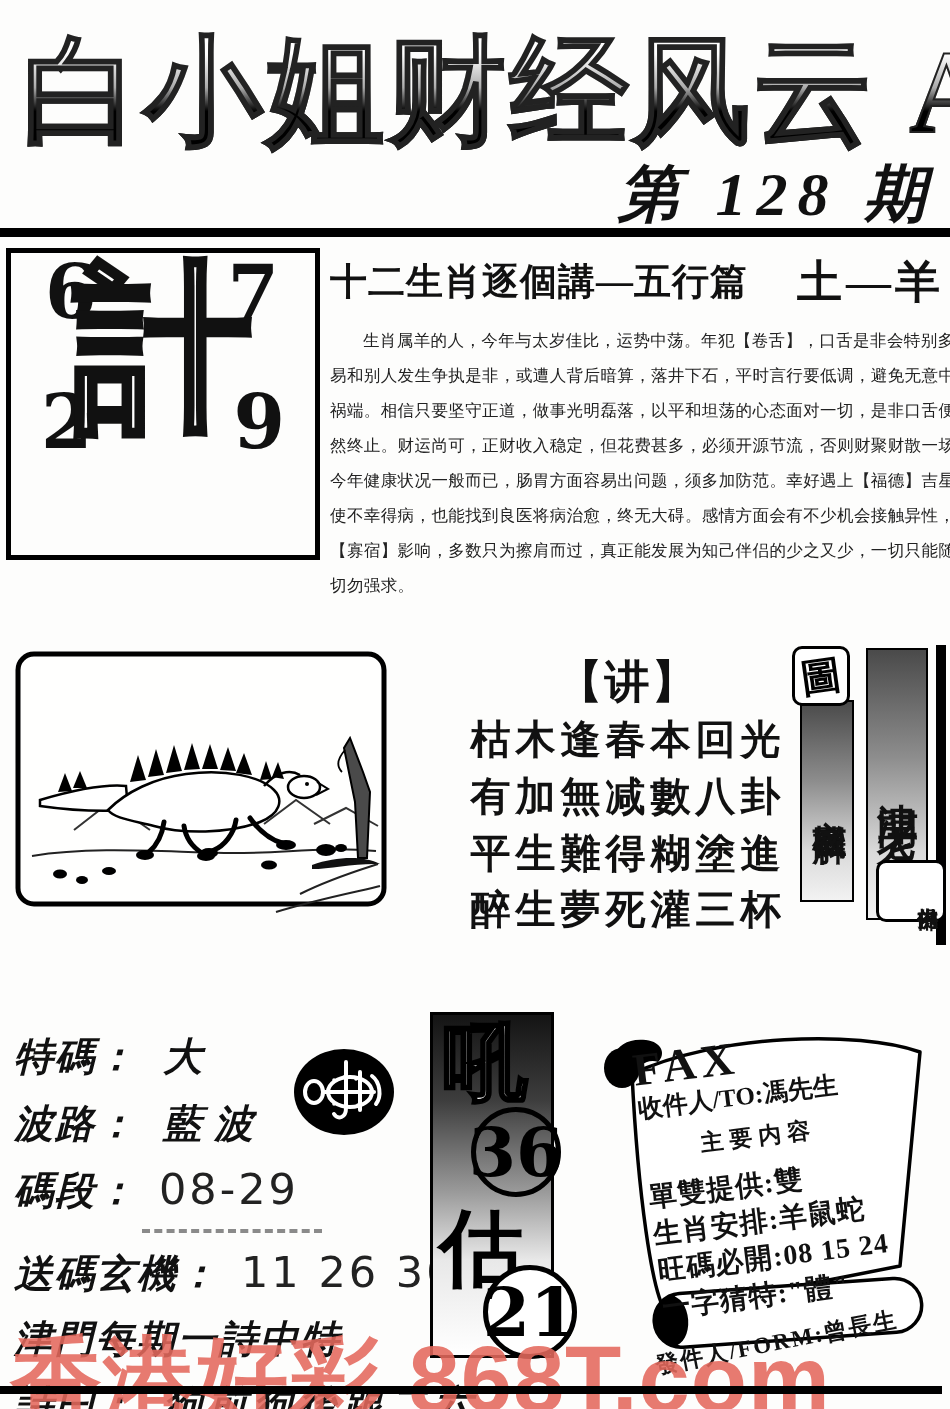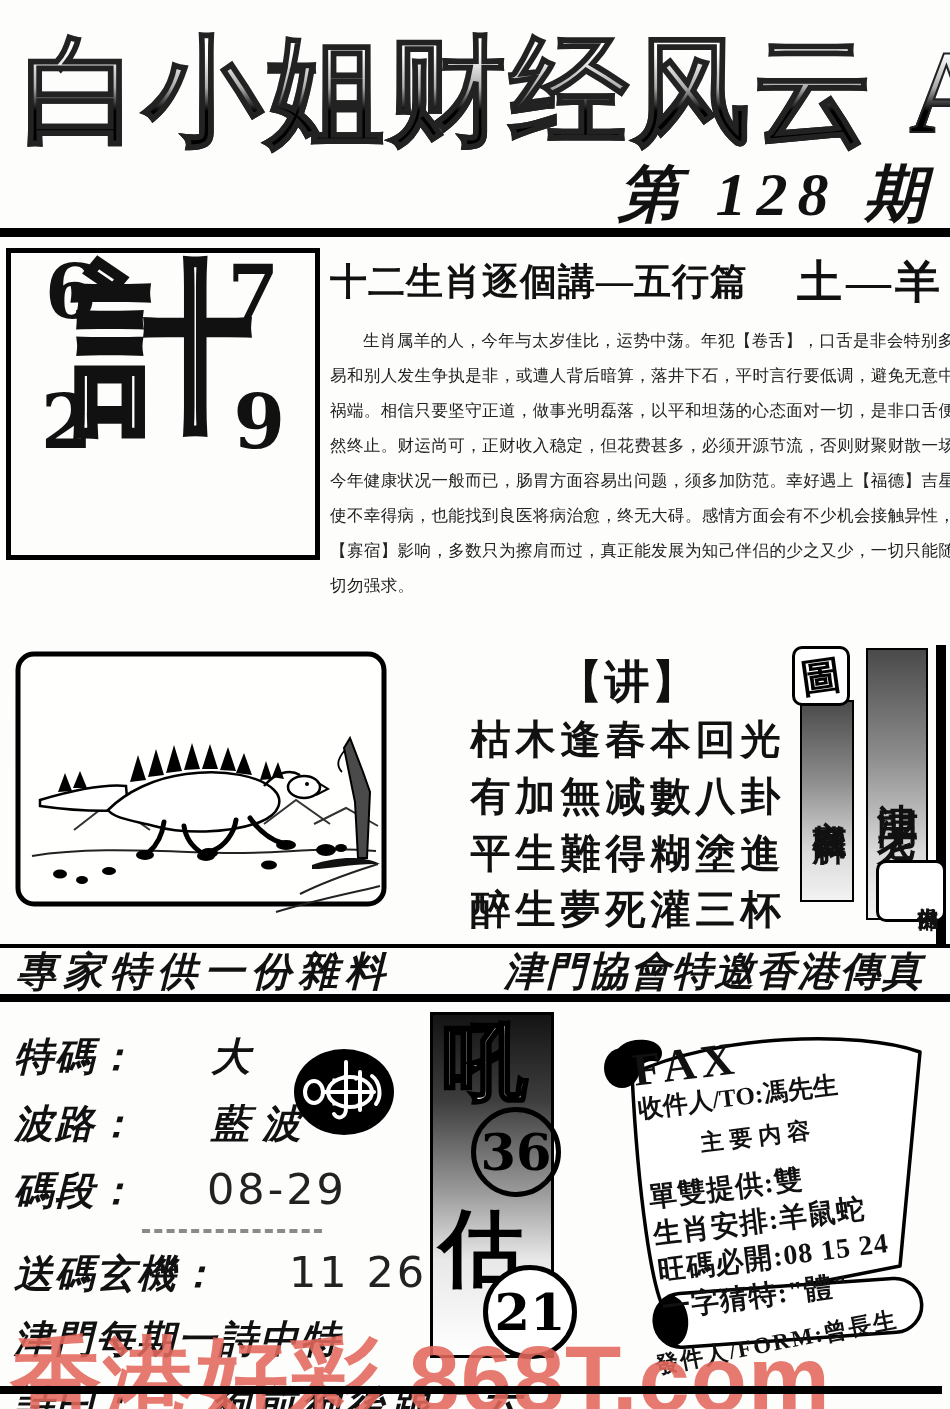--- a/index.html
+++ b/index.html
@@ -51,33 +51,33 @@
       background:#fff;writing-mode:vertical-rl;text-orientation:upright;font-size:21px;font-weight:bold;
       display:flex;justify-content:center;z-index:4;line-height:1.45;}
   .sec3-rightbar{position:absolute;top:645px;left:936px;width:10px;height:300px;background:#000;}
   
   .banner{position:absolute;top:944px;left:0;width:950px;height:58px;border-top:4px solid #000;border-bottom:8px solid #000;
       box-sizing:border-box;display:flex;align-items:center;justify-content:space-between;padding:0 26px 0 16px;}
   .banner .bl-txt{font-size:40px;font-weight:bold;font-style:italic;letter-spacing:7px;white-space:nowrap;}
   .banner .br-txt{font-size:40px;font-weight:bold;font-style:italic;letter-spacing:2px;white-space:nowrap;}
   
   .preds{position:absolute;top:1030px;left:14px;width:420px;}
-  .prow{display:flex;align-items:baseline;margin-bottom:13px;white-space:nowrap;gap:48px;}
+  .prow{display:flex;align-items:baseline;margin-bottom:13px;white-space:nowrap;}
   .plabel{font-size:39px;font-weight:bold;font-style:italic;letter-spacing:2px;}
   .pval{font-size:39px;font-weight:bold;font-style:italic;margin-left:26px;letter-spacing:12px;}
   .pval-num{font-family:"DejaVu Sans",sans-serif;font-weight:normal;font-size:43px;font-style:normal;
       margin-left:22px;letter-spacing:3px;color:#222;}
   .redact{width:180px;border-top:4px dashed #8a8a8a;margin:-2px 0 10px 128px;height:4px;}
   .pline{font-size:38px;font-weight:bold;font-style:italic;letter-spacing:3px;margin-bottom:13px;white-space:nowrap;}
   .oval-seal{position:absolute;top:1046px;left:292px;width:104px;height:92px;z-index:2;}
   .midstrip{position:absolute;top:1012px;left:430px;width:124px;height:346px;border:3px solid #000;box-sizing:border-box;
       background:linear-gradient(180deg,#141414 0%,#3d3d3d 25%,#9a9a9a 52%,#e8e8e8 72%,#ffffff 100%);}
   .roar{position:absolute;top:2px;left:10px;font-size:84px;font-weight:bold;color:#fff;-webkit-text-stroke:3px #000;line-height:1.1;}
   .numcirc{position:absolute;border:5px solid #000;border-radius:50%;display:flex;align-items:center;justify-content:center;
-      font-family:"DejaVu Serif",serif;font-weight:bold;font-size:51px;color:#000;background:transparent;}
+      font-family:"DejaVu Serif",serif;font-weight:bold;font-size:68px;color:#000;background:transparent;}
   .c36{top:92px;left:38px;width:80px;height:80px;}
   .gu{position:absolute;top:188px;left:6px;font-size:84px;font-weight:bold;color:#000;line-height:1.1;}
   .c21{top:250px;left:50px;width:84px;height:84px;background:#fff;}
   
   .fax{position:absolute;top:1014px;left:566px;width:380px;height:348px;}
   .fax svg{position:absolute;top:0;left:0;}
   .fax-rot{position:absolute;top:30px;left:64px;width:280px;transform:rotate(-7deg);transform-origin:top left;}
   .fax-title{font-size:46px;font-weight:bold;letter-spacing:5px;font-family:"Liberation Serif",serif;}
   .fax-to{font-size:25px;font-weight:bold;margin-top:-4px;white-space:nowrap;}
   .fax-subject{font-size:23px;font-weight:bold;margin:10px 0 14px 58px;letter-spacing:6px;}
@@ -192,24 +192,20 @@
       <span>圖</span>
     </div>
   <div class="vstrip strip-xuan">玄機圖解</div>
   <div class="vstrip strip-jin">津門老人</div>
   <div class="cornerbox">
     <span>内部</span>
     <span>提供</span>
   </div>
   <div class="sec3-rightbar"></div>
 
-  <div class="banner">
-    <span class="bl-txt">專家特供一份雜料</span>
-    <span class="br-txt">津門協會特邀香港傳真</span>
-  </div>
 
   <div class="preds">
     <div class="prow">
       <span class="plabel">特碼：</span>
       <span class="pval">大</span>
     </div>
     <div class="prow">
       <span class="plabel">波路：</span>
       <span class="pval">藍波</span>
     </div>

